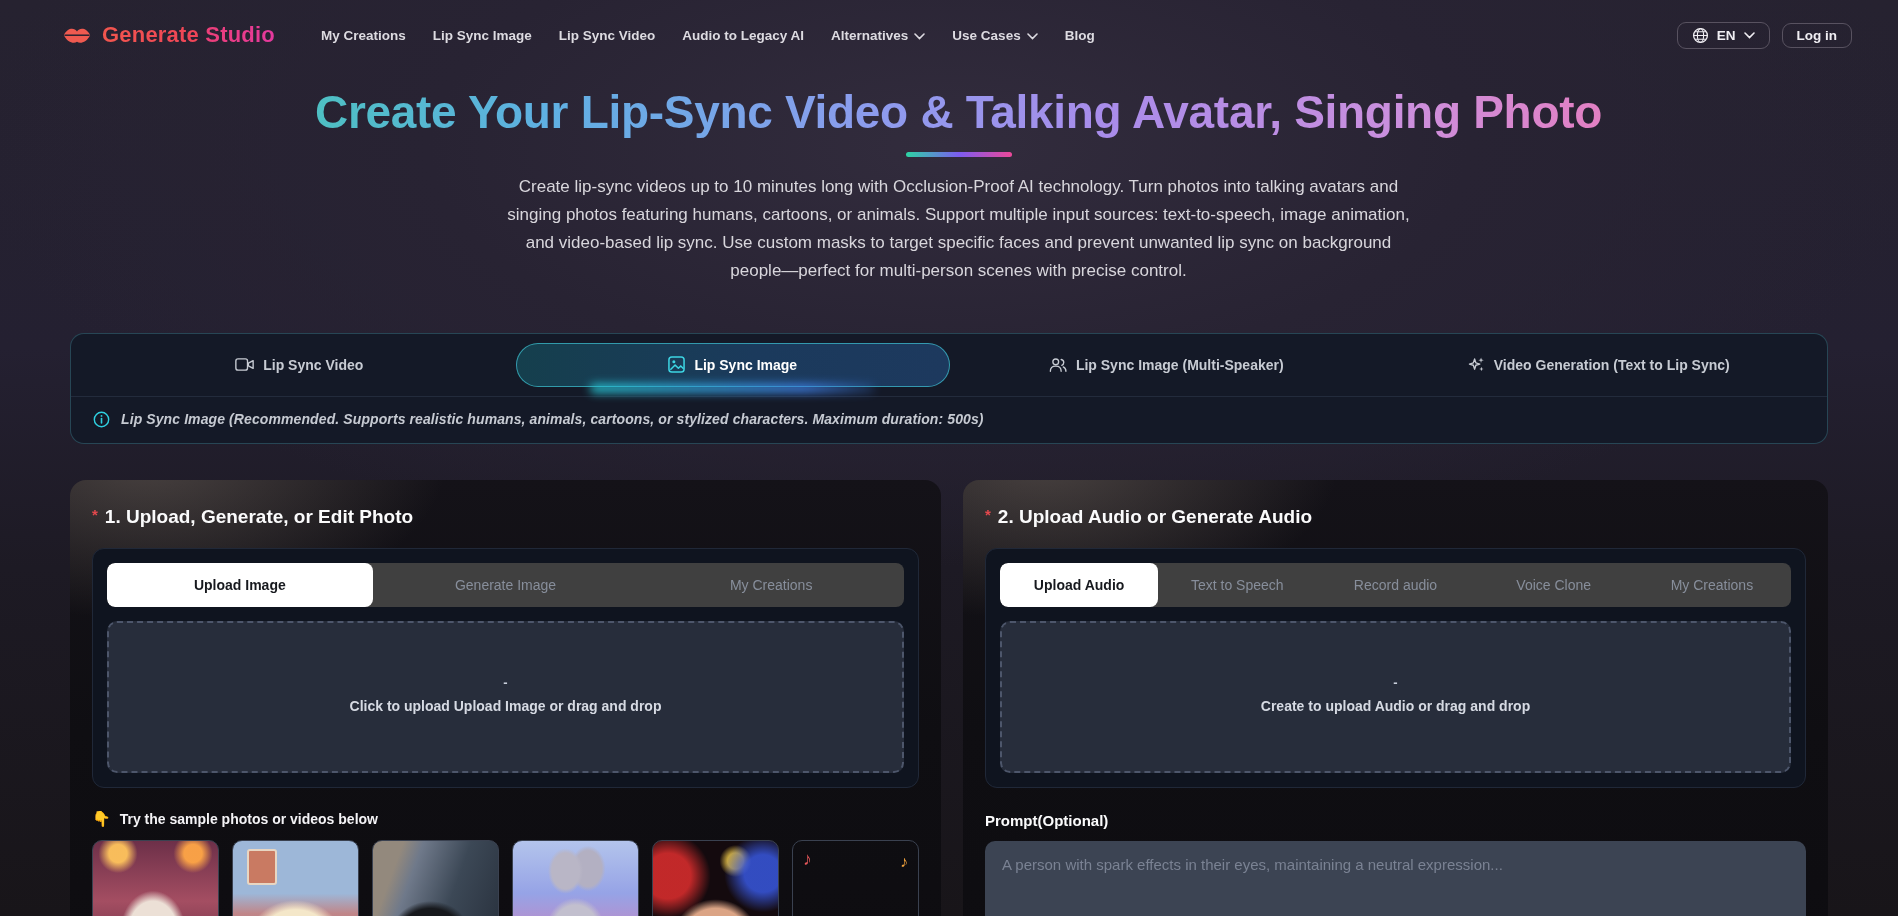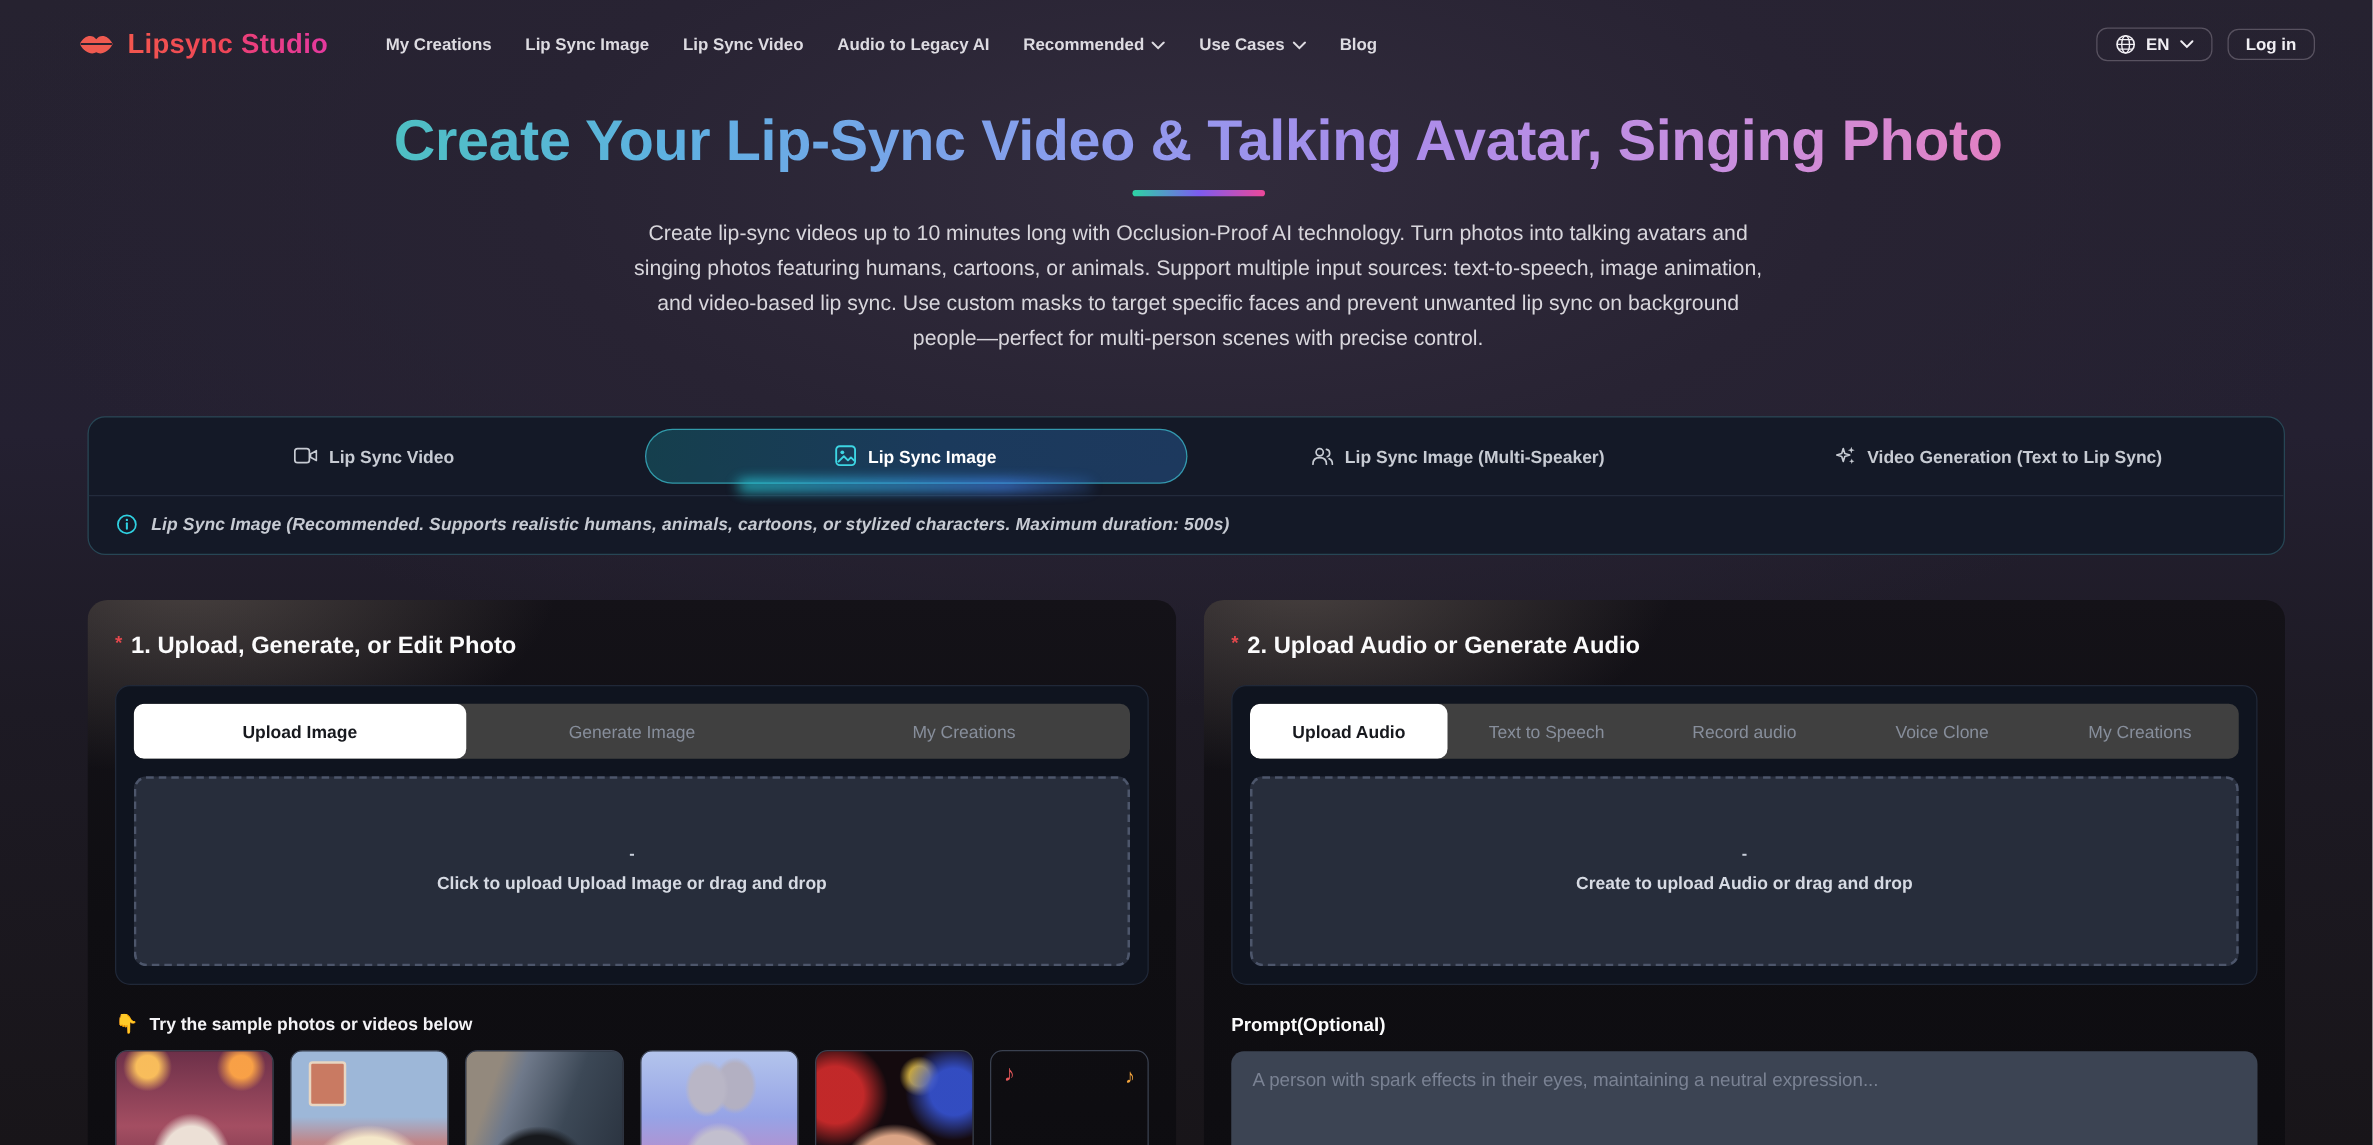--- a/index.html
+++ b/index.html
@@ -119,30 +119,30 @@
 <div class="page">
 
   <header>
     <div class="logo">
       <span>
         <svg width="30" height="21" viewBox="0 0 32 21">
           <path d="M16 6.2 C13 1.8 5.8 2.2 2 10.2 C5.6 17.8 12.6 19.6 16 17.2 C19.4 19.6 26.4 17.8 30 10.2 C26.2 2.2 19 1.8 16 6.2 Z" fill="#ef5a50"></path>
           <path d="M2.6 10.2 L29.4 10.2" stroke="#2a2230" stroke-width="1.6"></path>
         </svg>
       </span>
-      <span class="logo-text"><span class="lg1">Lipsync</span> <span class="lg2">Studio</span></span>
+      <span class="logo-text"><span class="lg1">Generate</span> <span class="lg2">Studio</span></span>
     </div>
 
     <nav>
       <span class="nav-link">My Creations</span>
       <span class="nav-link">Lip Sync Image</span>
       <span class="nav-link">Lip Sync Video</span>
       <span class="nav-link">Audio to Legacy AI</span>
       <span class="nav-link">
-        <span>Recommended</span>
+        <span>Alternatives</span>
         <svg width="11" height="7" viewBox="0 0 11 7">
             <polyline points="1,1 5.5,5.5 10,1" fill="none" stroke="#dddbe1" stroke-width="1.6" stroke-linecap="round"></polyline>
           </svg>
       </span>
       <span class="nav-link">
         <span>Use Cases</span>
         <svg width="11" height="7" viewBox="0 0 11 7">
             <polyline points="1,1 5.5,5.5 10,1" fill="none" stroke="#dddbe1" stroke-width="1.6" stroke-linecap="round"></polyline>
           </svg>
       </span>

